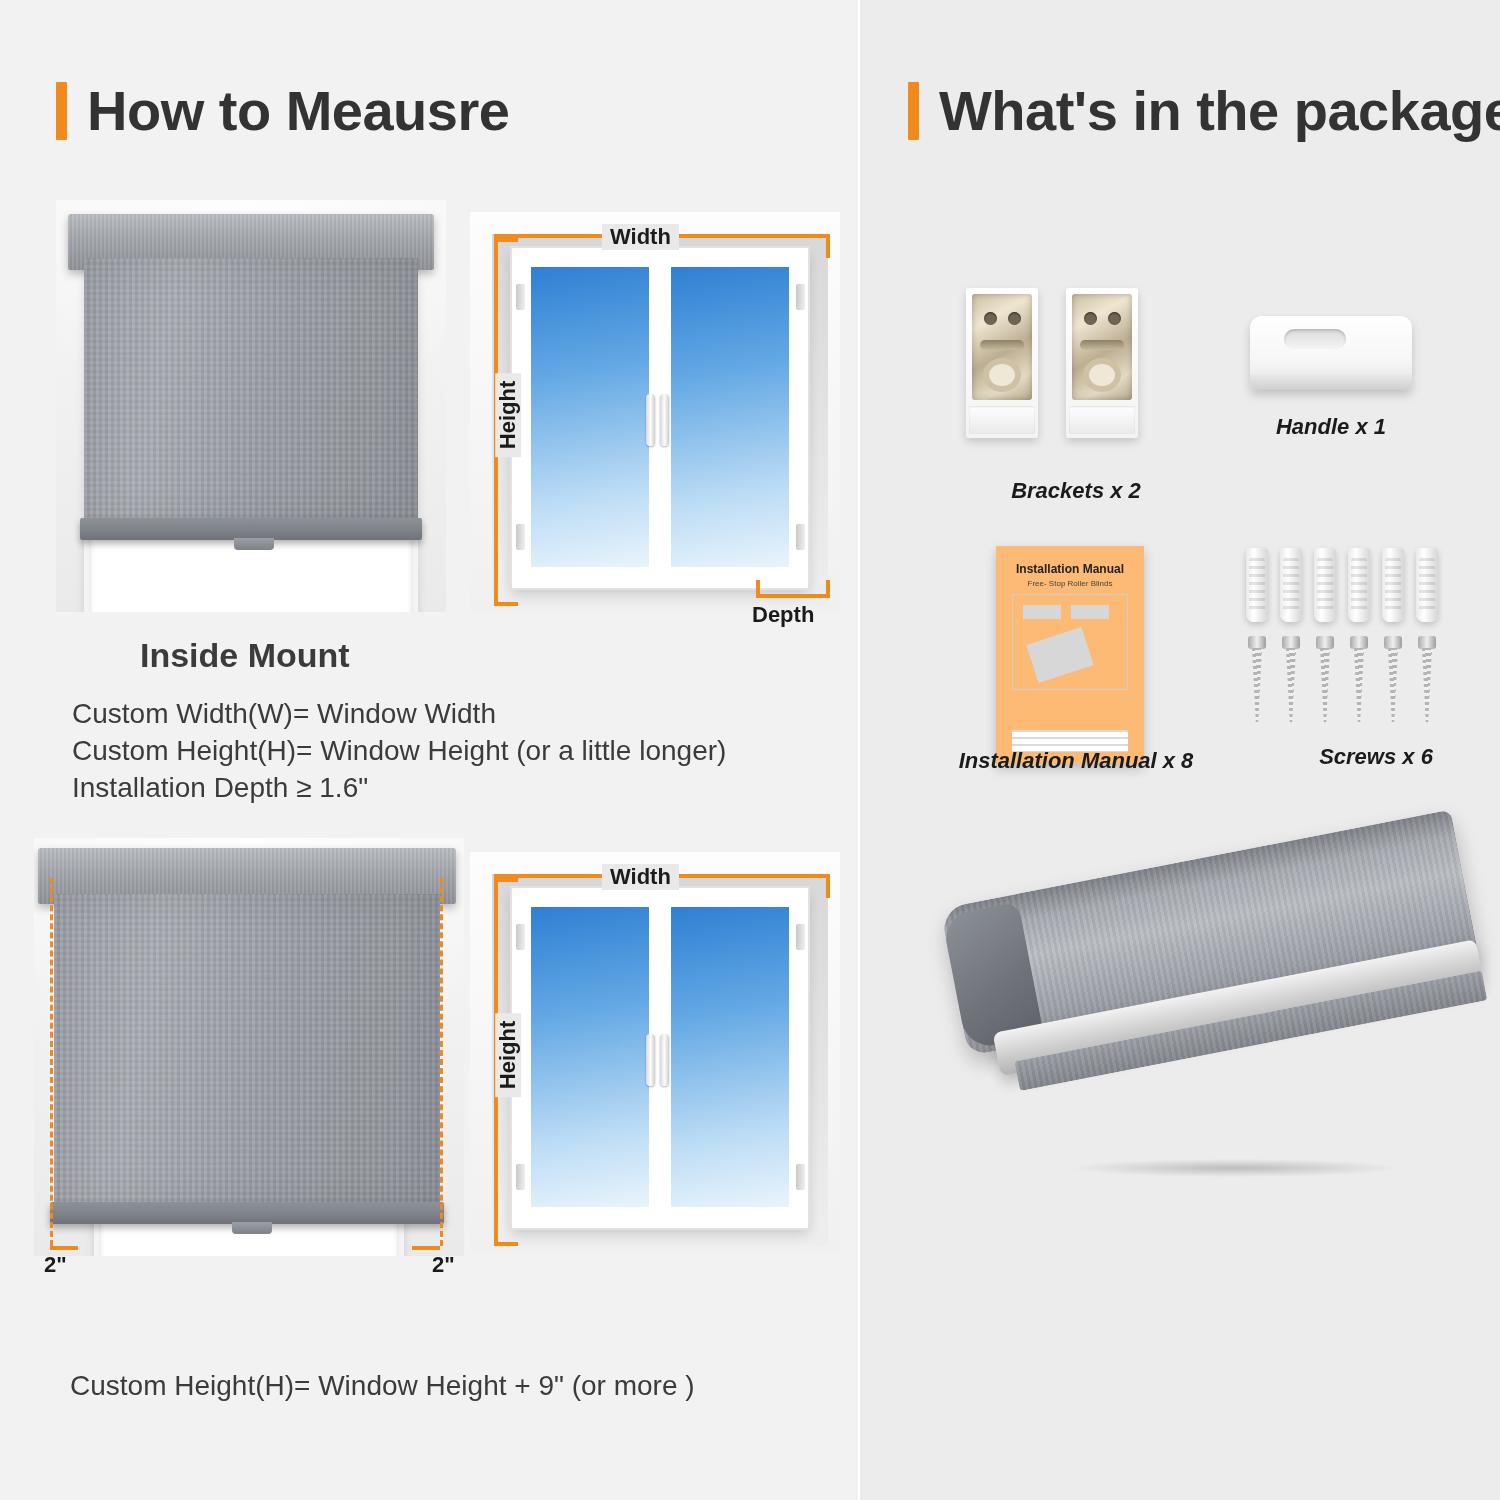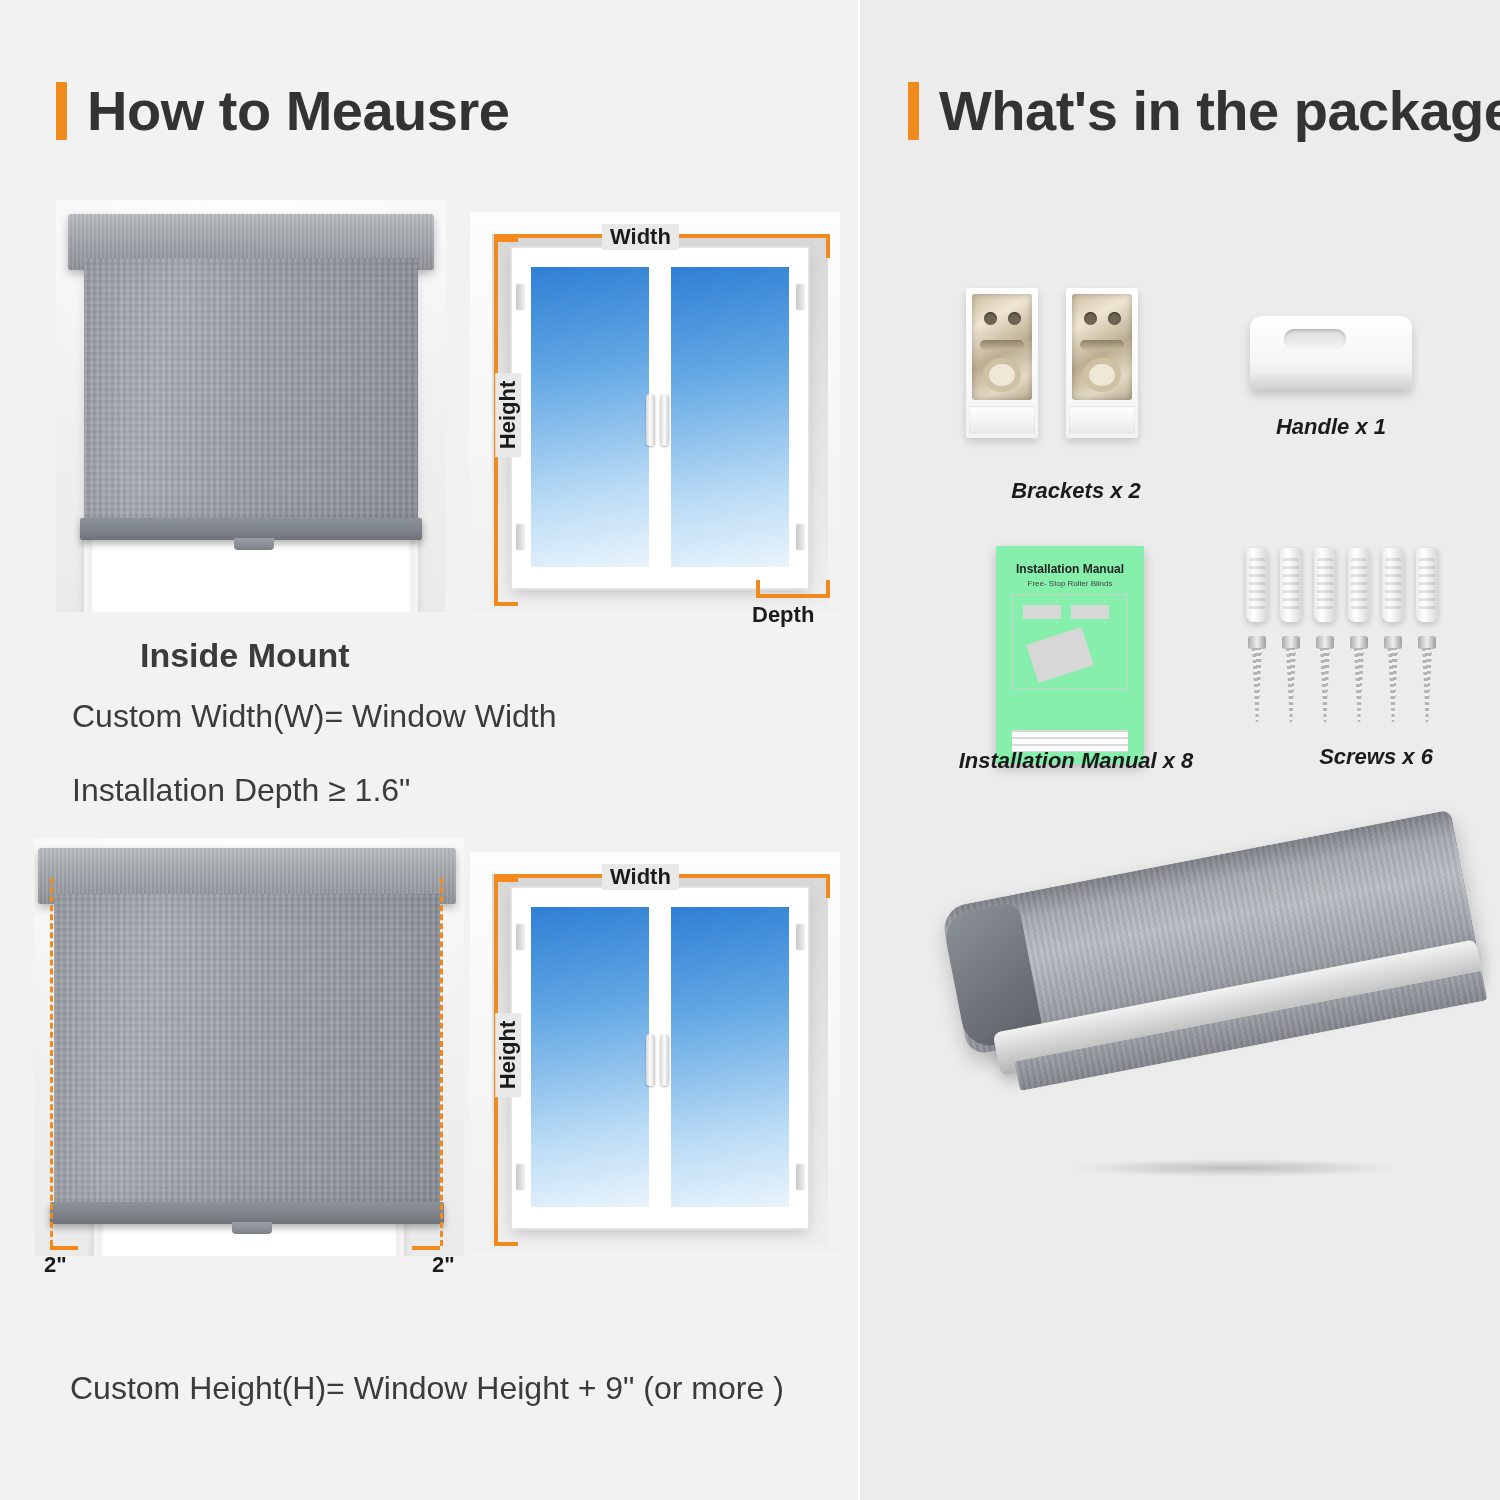--- a/index.html
+++ b/index.html
@@ -38,21 +38,21 @@
   }
   #heading-measure { left: 56px; top: 78px; }
   #heading-package { left: 908px; top: 78px; }
 
   
   .mount-title {
     position: absolute; font-size: 34px; font-weight: bold; color: #3b3b3b;
     white-space: nowrap;
   }
   .spec-line {
-    position: absolute; font-size: 32px; color: #3b3b3b; white-space: nowrap;
+    position: absolute; font-size: 28px; color: #3b3b3b; white-space: nowrap;
   }
   .part-label {
     position: absolute; font-size: 22px; font-weight: bold; font-style: italic;
     color: #1b1b1b; white-space: nowrap; text-align: center;
   }
 
   
   .scene {
     position: absolute; overflow: hidden;
     background: linear-gradient(160deg,#fbfbfb 0%, #efefef 55%, #e4e4e4 100%);
@@ -195,21 +195,21 @@
     box-shadow: inset 0 2px 3px rgba(0,0,0,.18);
   }
   .handle-part .lip {
     position: absolute; left: 0; bottom: 0; width: 100%; height: 16px;
     background: linear-gradient(180deg,#eaeaea,#cfcfcf);
     border-radius: 0 0 6px 6px;
   }
 
   .manual {
     position: absolute; width: 148px; height: 218px;
-    background: #86efac; box-shadow: 0 5px 11px rgba(0,0,0,.2);
+    background: #fdba74; box-shadow: 0 5px 11px rgba(0,0,0,.2);
     overflow: hidden;
   }
   .manual .m-title {
     position: absolute; left: 0; top: 16px; width: 100%; text-align: center;
     font-size: 12px; font-weight: bold; color: #222;
   }
   .manual .m-sub {
     position: absolute; left: 0; top: 33px; width: 100%; text-align: center;
     font-size: 8px; color: #444;
   }
@@ -341,20 +341,21 @@
     <div class="dim-label vert" style="left:-4px; top:190px; background:#e9e9e9; padding:0 8px;">Height</div>
 
     <div class="dim-line-h" style="left:286px; top:382px; width:74px;"></div>
     <div class="tick-v" style="left:286px; top:368px; height:18px;"></div>
     <div class="tick-v" style="left:356px; top:368px; height:18px;"></div>
     <div class="dim-label" style="left:282px; top:390px;">Depth</div>
   </div>
 
   <div class="mount-title" style="left:140px; top:636px;">Inside Mount</div>
   <div class="spec-line" style="left:72px; top:698px;">Custom Width(W)= Window Width</div>
+  <div class="spec-line" style="left:72px; top:735px;">Custom Height(H)= Window Height (or a little longer)</div>
   <div class="spec-line" style="left:72px; top:772px;">Installation Depth ≥ 1.6"</div>
 
   <div class="scene" style="left:34px; top:838px; width:430px; height:418px;">
     <div class="wallshadow"></div>
 
     <div class="winframe" style="left:60px; top:60px; width:310px; height:510px;"></div>
 
     <div class="shade-head" style="left:4px; top:10px; width:418px; height:56px;"></div>
     <div class="shade-fabric" style="left:20px; top:56px; width:386px; height:310px;"></div>
     <div class="shade-rail" style="left:16px; top:364px; width:394px; height:22px;"></div>

